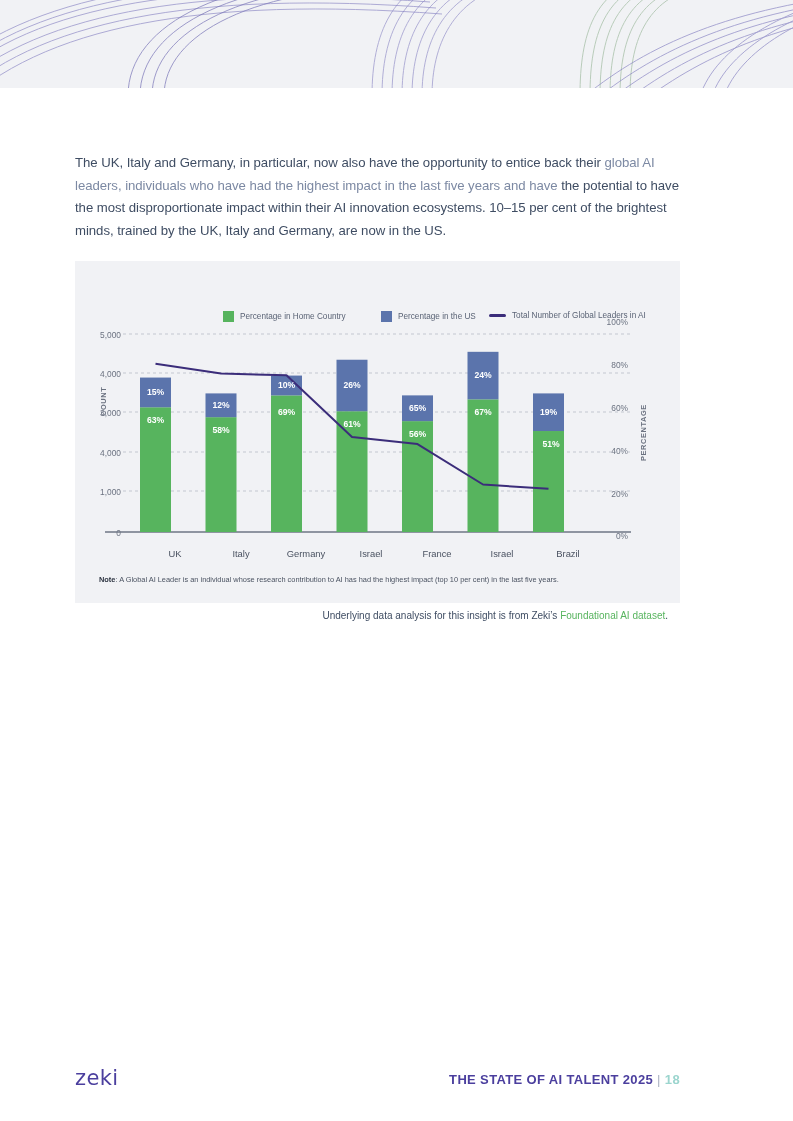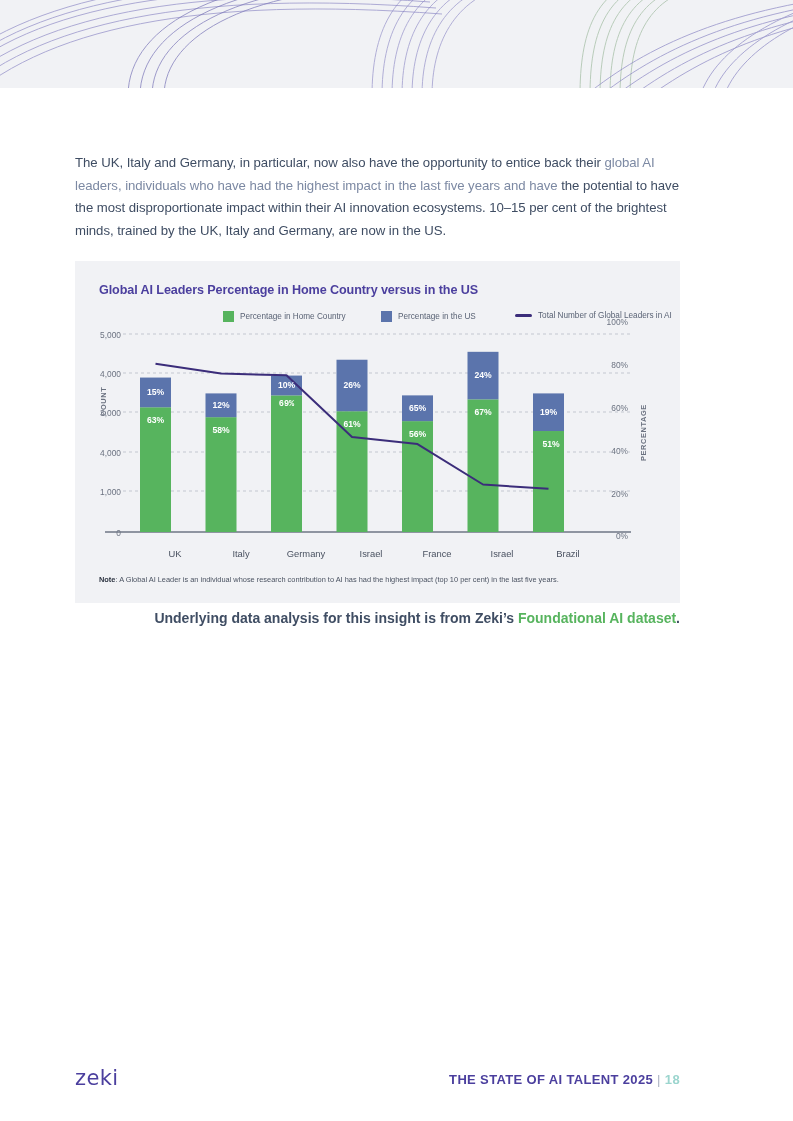--- a/index.html
+++ b/index.html
@@ -46,21 +46,21 @@
   
   .legend { position: absolute; left: 148px; top: 50px; height: 14px; }
   .legend-item {
     position: absolute; display: flex; align-items: center; gap: 6px;
     font-size: 8.2px; color: #5A6375; white-space: nowrap;
   }
   .legend-item .sw { width: 11px; height: 11px; display: block; }
   .legend-item .ln { width: 17px; height: 3px; display: block; border-radius: 2px; }
   .lg-1 { left: 0px; }
   .lg-2 { left: 158px; }
-  .lg-3 { left: 292px; }
+  .lg-3 { left: 266px; }
   .chart-svg { position: absolute; left: 0; top: 0; }
 
   .axis-label {
     position: absolute; font-size: 7.4px; color: #6B7280;
     letter-spacing: 0.6px; font-weight: bold;
   }
   .axis-count {
     left: 24px; top: 155px;
     transform: rotate(-90deg); transform-origin: left top;
   }
@@ -79,22 +79,22 @@
   }
 
   .note {
     position: absolute; left: 24px; top: 313px; width: 570px;
     font-size: 7.4px; color: #4A5261; line-height: 11px;
   }
   .note b { font-weight: bold; color: #2C3340; }
 
   
   .source {
-    position: absolute; right: 113px; top: 610px;
-    font-size: 14px; color: #3F4D63; font-weight: bold;
+    position: absolute; right: 125px; top: 610px;
+    font-size: 10px; color: #3F4D63; font-weight: normal;
     white-space: nowrap;
   }
   .source .lnk { color: #57B45E; }
 
   
   .footer-logo {
     position: absolute; left: 75px; top: 1066px;
     font-size: 21px; color: #4B3F9E; letter-spacing: 0.4px;
     font-family: "DejaVu Sans", sans-serif;
   }
@@ -159,21 +159,20 @@
 
   <div class="para para-1">
     <span>The UK, Italy and Germany, in particular, now also have the opportunity to entice back their</span>
     <span class="muted">global AI leaders, individuals who have had the highest impact in the last five years and have</span>
     <span>the potential to have the most disproportionate impact within their AI innovation ecosystems.</span>
     <span>10–15 per cent of the brightest minds, trained by the UK, Italy and Germany, are now in the US.</span>
   </div>
 
   <div class="chart-panel">
 
-    <div class="chart-title">Global AI Leaders Percentage in Home Country versus in the US</div>
 
     <div class="legend">
       <div class="legend-item lg-1">
         <span class="sw" style="background:#57B45E"></span>
         <span>Percentage in Home Country</span>
       </div>
       <div class="legend-item lg-2">
         <span class="sw" style="background:#5B74AC"></span>
         <span>Percentage in the US</span>
       </div>
@@ -241,21 +240,21 @@
     <div class="xtick" style="left:327px; top:287px;">France</div>
     <div class="xtick" style="left:392px; top:287px;">Israel</div>
     <div class="xtick" style="left:458px; top:287px;">Brazil</div>
 
     <div id="bar-label-layer">
         <div class="barlab" style="left: 60.5px; top: 125.91px;">15%</div>
         <div class="barlab" style="left: 60.5px; top: 154.26px; text-align: center;">63%</div>
         <div class="barlab" style="left: 126px; top: 138.78px;">12%</div>
         <div class="barlab" style="left: 126px; top: 164.16px;">58%</div>
         <div class="barlab" style="left: 191.5px; top: 118.98px;">10%</div>
-        <div class="barlab" style="left: 191.5px; top: 138px; font-family: Liberation Mono, monospace;">69%</div>
+        <div class="barlab" style="left: 191.5px; top: 146px;">69%</div>
         <div class="barlab" style="left: 257px; top: 118.98px;">26%</div>
         <div class="barlab" style="left: 257px; top: 158.22px;">61%</div>
         <div class="barlab" style="left: 322.5px; top: 141.75px;">65%</div>
         <div class="barlab" style="left: 322.5px; top: 168.12px;">56%</div>
         <div class="barlab" style="left: 388px; top: 109.08px;">24%</div>
         <div class="barlab" style="left: 388px; top: 146.34px;">67%</div>
         <div class="barlab" style="left: 453.5px; top: 145.71px;">19%</div>
         <div class="barlab" style="left: 456px; top: 178.02px;">51%</div>
       </div>
 

